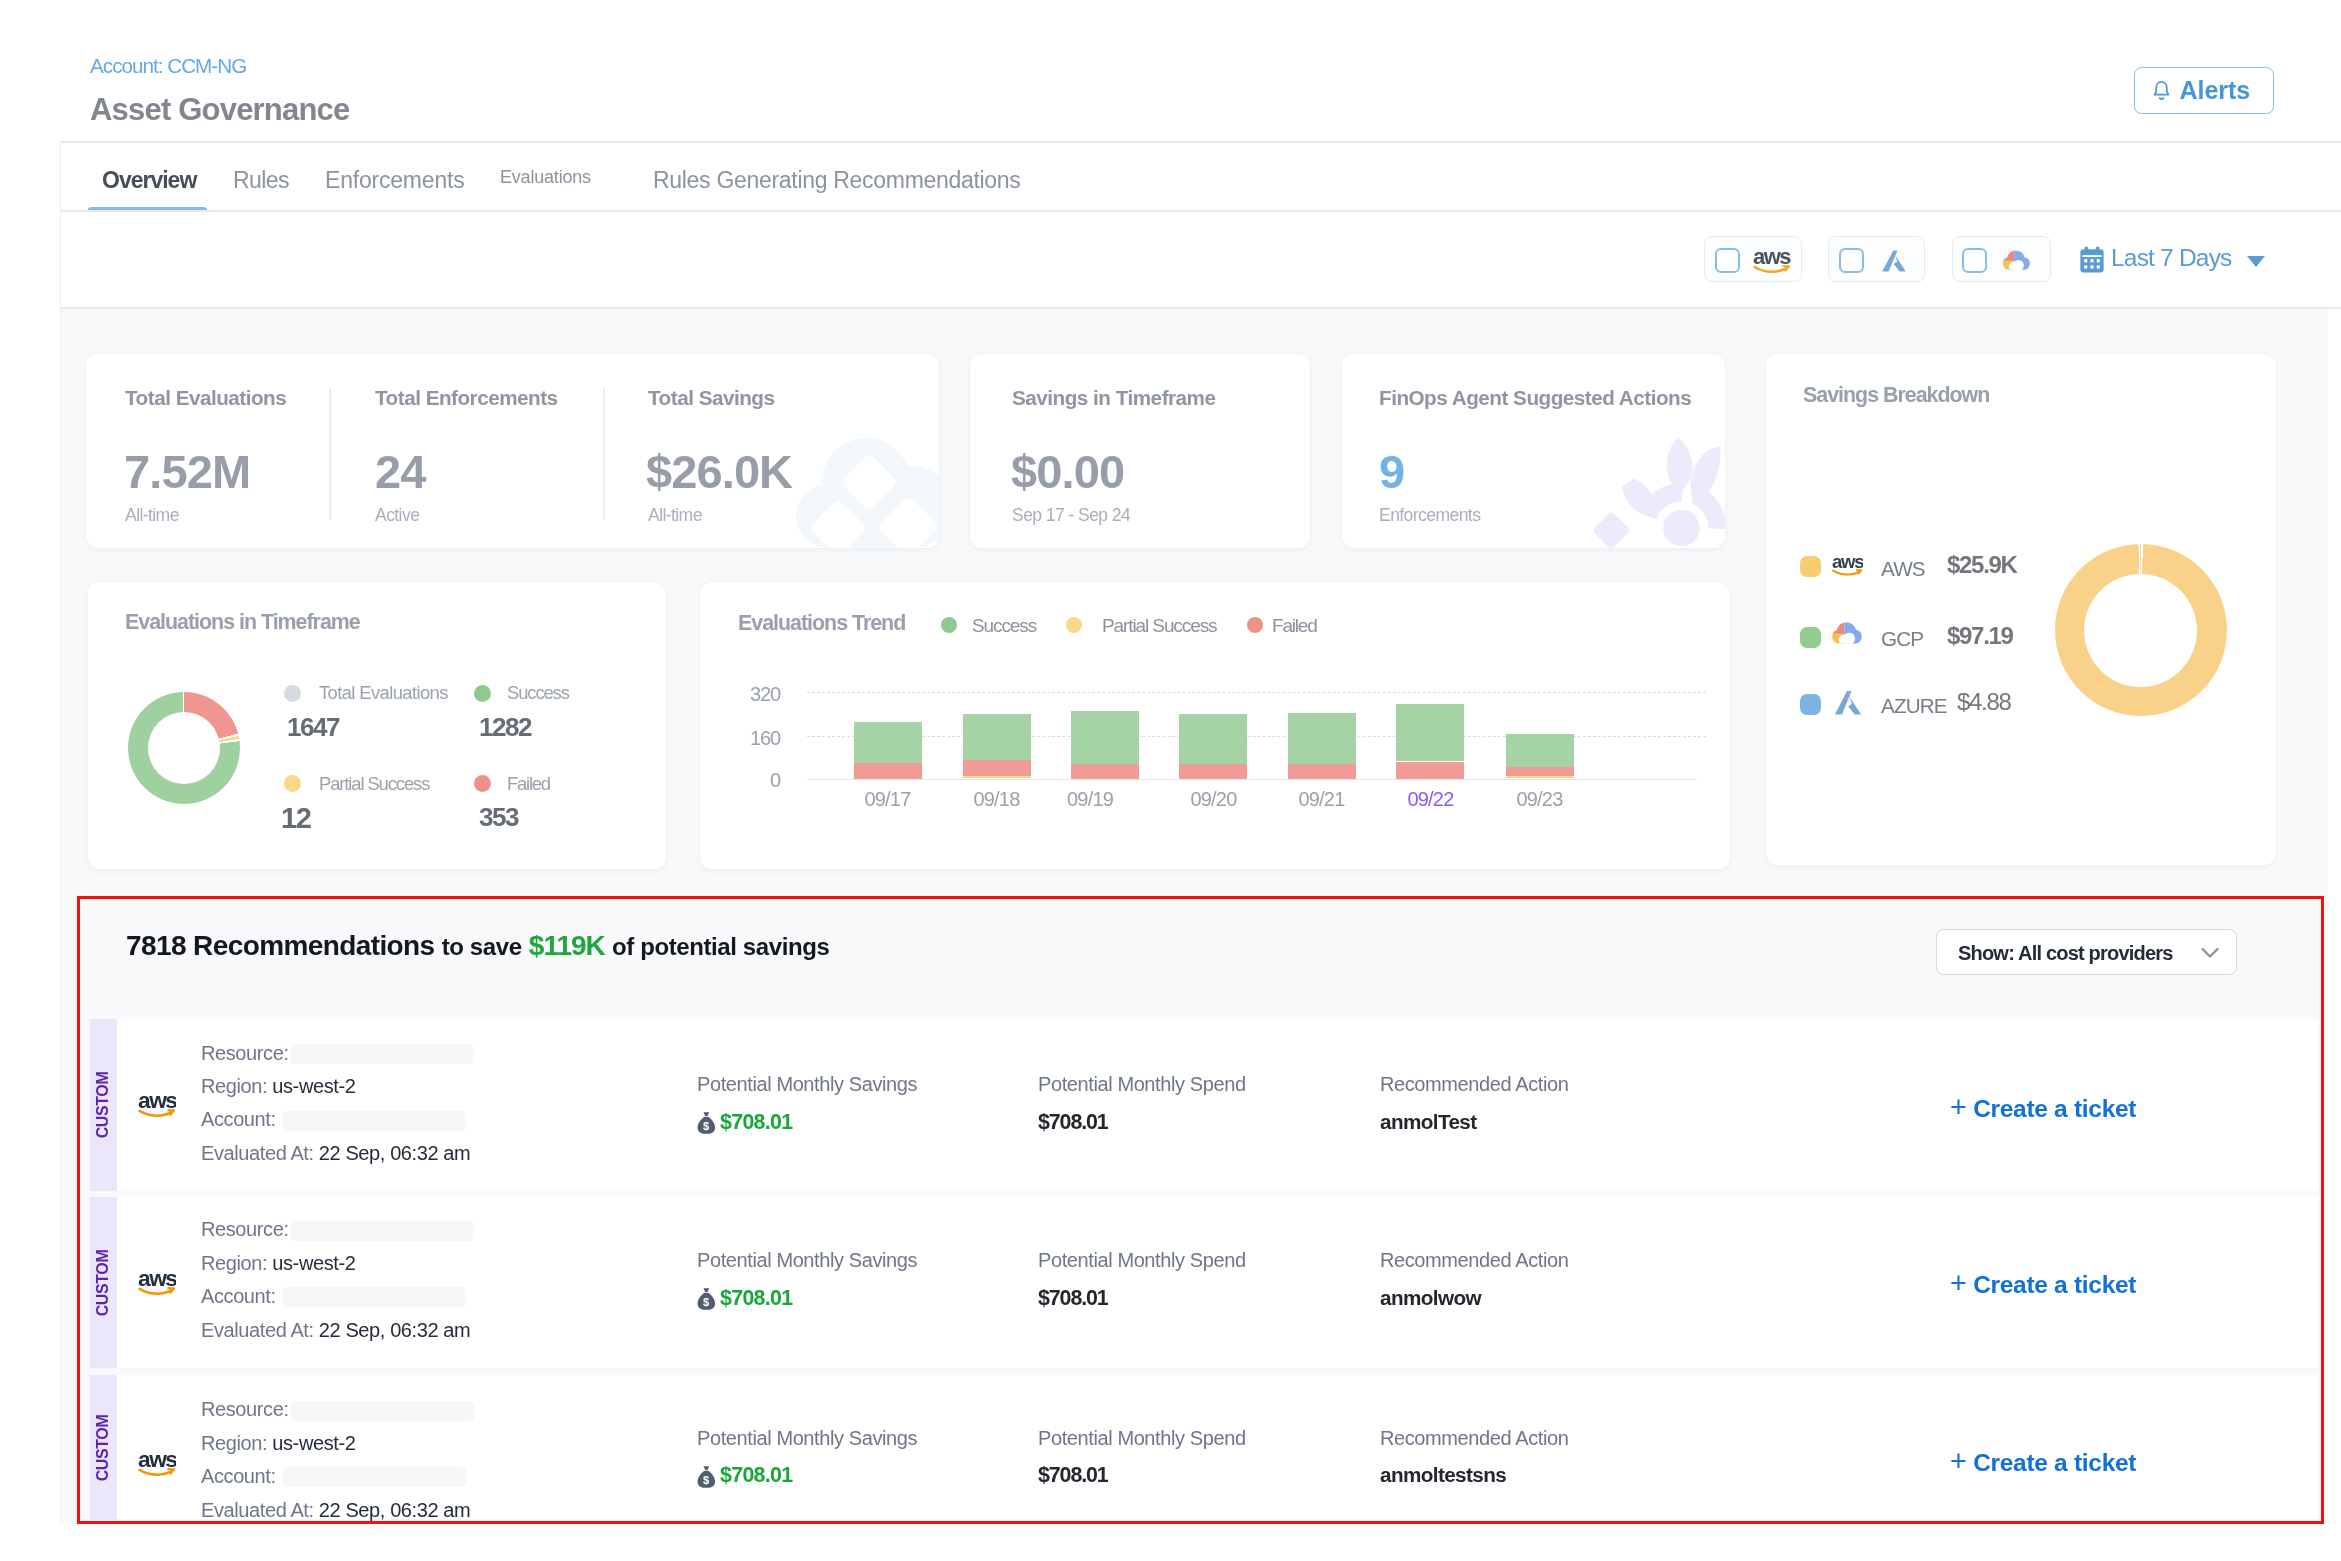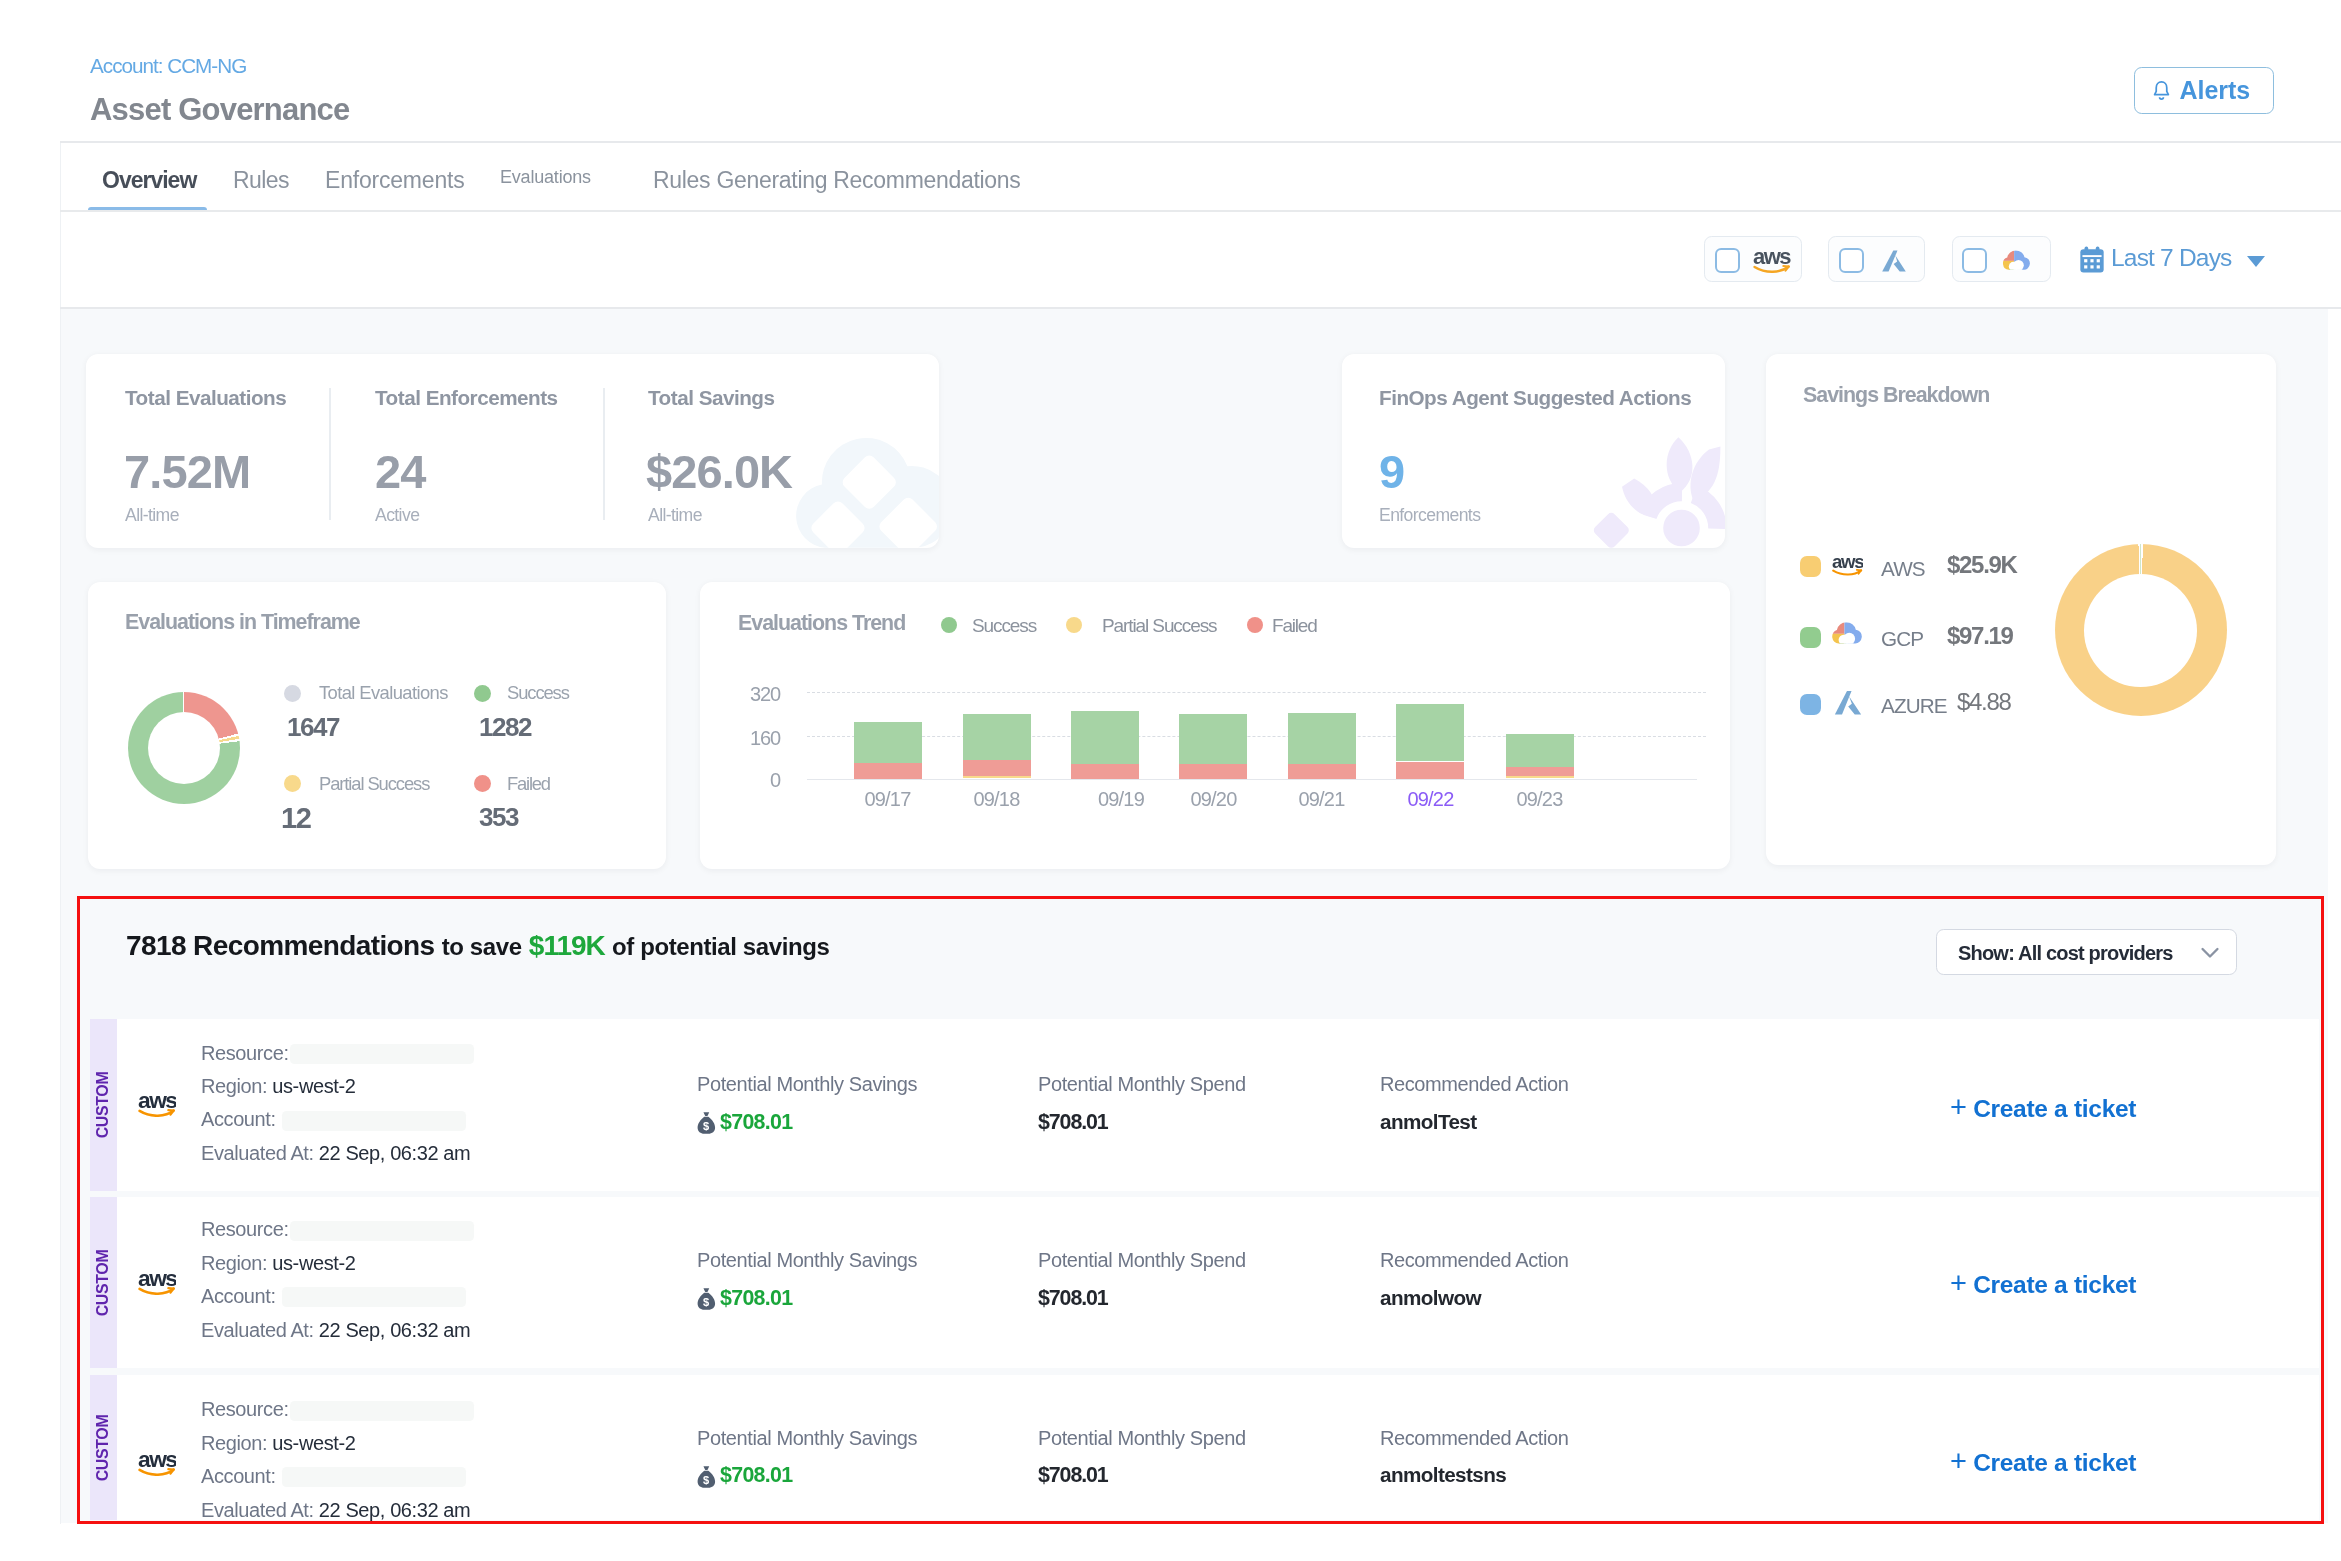--- a/index.html
+++ b/index.html
@@ -124,20 +124,25 @@
     <div class="abs" style="left:243px; top:34px; width:1.5px; height:132px; background:#e9edf1;"></div>
     <div class="abs ctitle" style="left:289px; top:32px;">Total Enforcements</div>
     <div class="abs cvalue" style="left:289px; top:90px;">24</div>
     <div class="abs csub" style="left:289px; top:151px;">Active</div>
     <div class="abs" style="left:517px; top:34px; width:1.5px; height:132px; background:#e9edf1;"></div>
     <div class="abs ctitle" style="left:562px; top:32px;">Total Savings</div>
     <div class="abs cvalue" style="left:560px; top:90px;">$26.0K</div>
     <div class="abs csub" style="left:562px; top:151px;">All-time</div>
   </div>
 
+  <div class="abs card" style="left:970px; top:354px; width:340px; height:194px;">
+    <div class="abs ctitle" style="left:42px; top:32px;">Savings in Timeframe</div>
+    <div class="abs cvalue" style="left:41px; top:90px;">$0.00</div>
+    <div class="abs csub" style="left:42px; top:151px;">Sep 17 - Sep 24</div>
+  </div>
 
   <div class="abs card" style="left:1342px; top:354px; width:383px; height:194px; overflow:hidden;">
 
     <svg class="abs" style="left:222px; top:77px;" width="161" height="117" viewBox="0 0 211 153">
       <g fill="#efeafb">
         <circle cx="154" cy="127" r="24"></circle>
         <circle cx="154" cy="127" r="47" fill="none" stroke="#efeafb" stroke-width="24" stroke-dasharray="58 16 58 163" transform="rotate(-160 154 127)"></circle>
         <path d="M150 8 C 172 28, 176 62, 152 80 C 128 62, 130 26, 150 8 Z"></path>
         <path d="M205 20 C 205 60, 196 80, 170 92 C 160 70, 168 40, 190 24 Z"></path>
         <path d="M92 62 C 114 74, 123 91, 122 114 C 98 112, 81 97, 76 73 Z"></path>
@@ -249,21 +254,21 @@
     <div class="abs" style="left:588px; top:131px; width:68px; height:51px; background:#a6d3a5;"></div>
     <div class="abs" style="left:588px; top:182px; width:68px; height:14.5px; background:#ef9c96;"></div>
     <div class="abs" style="left:696px; top:122px; width:68px; height:57px; background:#a6d3a5;"></div>
     <div class="abs" style="left:696px; top:180px; width:68px; height:17px; background:#ef9c96;"></div>
     <div class="abs" style="left:806px; top:152px; width:68px; height:33px; background:#a6d3a5;"></div>
     <div class="abs" style="left:806px; top:185px; width:68px; height:9.2px; background:#ef9c96;"></div>
     <div class="abs" style="left:806px; top:194px; width:68px; height:2.3px; background:#f8d98b;"></div>
 
     <div class="abs" style="left:149px; top:206px; width:77px; text-align:center; font-size:20px; color:#9aa1ac; letter-spacing:-0.8px;">09/17</div>
     <div class="abs" style="left:258px; top:206px; width:77px; text-align:center; font-size:20px; color:#9aa1ac; letter-spacing:-0.8px;">09/18</div>
-    <div class="abs" style="left:367px; top:206px; width:77px; text-align:right; font-size:20px; color:#9aa1ac; letter-spacing:-0.8px;">09/19</div>
+    <div class="abs" style="left:367px; top:206px; width:77px; text-align:left; font-size:20px; color:#9aa1ac; letter-spacing:-0.8px;">09/19</div>
     <div class="abs" style="left:475px; top:206px; width:77px; text-align:center; font-size:20px; color:#9aa1ac; letter-spacing:-0.8px;">09/20</div>
     <div class="abs" style="left:583px; top:206px; width:77px; text-align:center; font-size:20px; color:#9aa1ac; letter-spacing:-0.8px;">09/21</div>
     <div class="abs" style="left:692px; top:206px; width:77px; text-align:center; font-size:20px; color:#8b5cf6; letter-spacing:-0.8px;">09/22</div>
     <div class="abs" style="left:801px; top:206px; width:77px; text-align:center; font-size:20px; color:#9aa1ac; letter-spacing:-0.8px;">09/23</div>
   </div>
 
   <div class="abs" style="left:77px; top:896px; width:2247px; height:628px; border:3.8px solid #f51010;"></div>
 
   <div class="abs" style="left:126px; top:930px; font-size:28px; font-weight:bold; color:#15181d; letter-spacing:-0.6px;">7818 Recommendations <span style="font-size:24px; letter-spacing:-0.4px;">to save</span> <span style="color:#1ea83c; letter-spacing:-1px;">$119K</span> <span style="font-size:24px; letter-spacing:-0.4px;">of potential savings</span></div>
 

